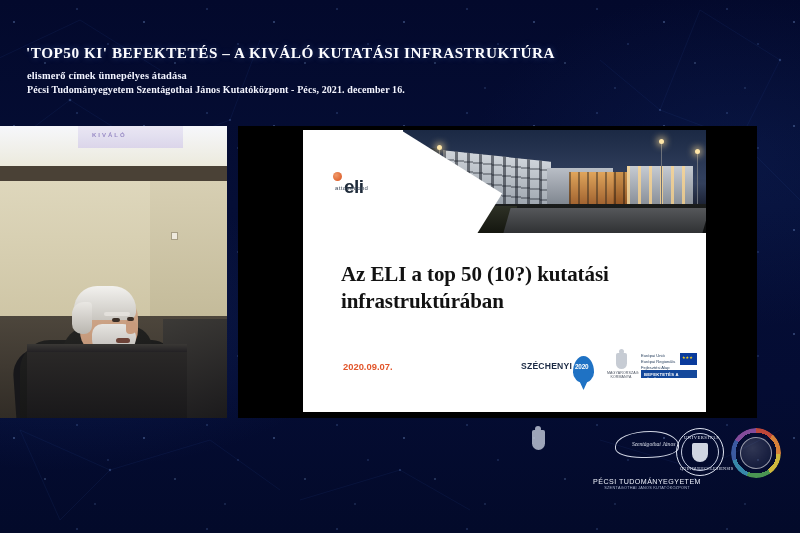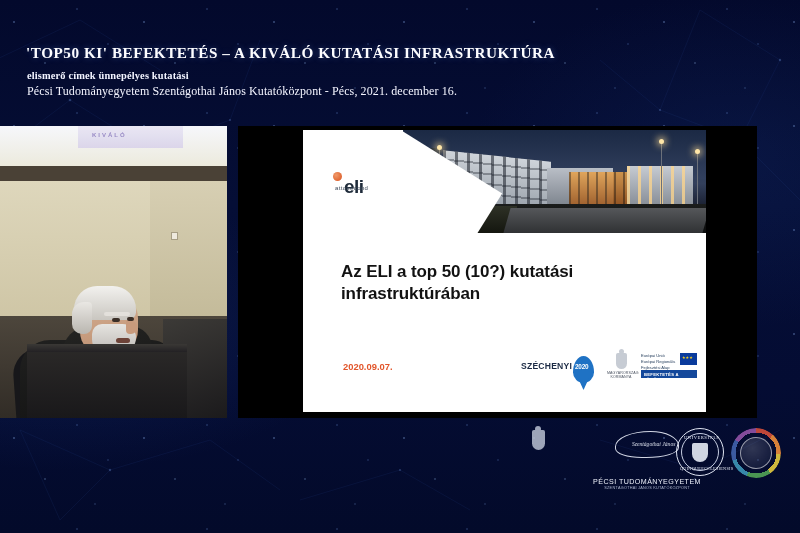--- a/index.html
+++ b/index.html
@@ -36,21 +36,21 @@
     font-size:15.2px; font-weight:700; letter-spacing:.55px;
     color:#fdfdff; white-space:nowrap;
     text-shadow:0 0 6px rgba(120,160,255,.35);
   }
   #hd-sub1{
     position:absolute; left:27px; top:70px;
     font-size:10.4px; font-weight:700; color:#f2f4ff; letter-spacing:.15px;
   }
   #hd-sub2{
     position:absolute; left:27px; top:84px;
-    font-size:12px; font-weight:400; color:#f4f5ff; letter-spacing:.1px;
+    font-size:10px; font-weight:700; color:#f4f5ff; letter-spacing:.1px;
   }
 
   
   #cam{ position:absolute; left:0px; top:126px; width:227px; height:292px; overflow:hidden; background:#1d1c18; }
   .cam-wallT{ position:absolute; left:0; top:0; width:227px; height:40px;
     background:linear-gradient(180deg,#f6f7fb,#eceadd); }
   .cam-screen{ position:absolute; left:78px; top:0px; width:105px; height:22px;
     background:linear-gradient(180deg,#e9e6f4,#d9d3ea); opacity:.9;}
   .cam-screen b{ position:absolute; left:14px; top:6px; font-size:6px; color:#8e7fc0; letter-spacing:2px; font-family:"Liberation Sans",sans-serif;}
   .cam-wallM{ position:absolute; left:0; top:40px; width:227px; height:15px; background:#4a4136; }
@@ -147,21 +147,21 @@
   .sl-eli{ position:absolute; left:30px; top:33px; width:58px; height:34px; }
   .eli-dot{ position:absolute; left:0; top:9px; width:9px; height:9px; border-radius:50%;
     background:radial-gradient(circle at 35% 35%, #f09a6a, #d8501b); }
   .eli-txt{ position:absolute; left:11px; top:13px; font-family:"Liberation Sans",sans-serif;
     font-size:19px; font-weight:700; color:#1f2b3a; letter-spacing:-.5px;text-align:right; }
   .eli-sub{ position:absolute; left:2px; top:22px; font-family:"Liberation Sans",sans-serif;
     font-size:6px; color:#3a4758; letter-spacing:.4px; }
 
   .sl-body{ position:absolute; left:0; top:103px; width:403px; height:179px; background:#fff; }
   #sl-h1{ position:absolute; left:38px; top:28px; width:330px;
-    font-family:Liberation Sans, sans-serif; font-size:17px; font-weight:700;
+    font-family:Liberation Serif, serif; font-size:21px; font-weight:700;
     color:#121212; line-height:1.30; letter-spacing:-.1px; }
   #sl-pres{ position:absolute; left:38px; top:103px;
     font-family:"Liberation Sans",sans-serif; font-size:11.6px; font-weight:700; color:#121212; }
   #sl-date{ position:absolute; left:40px; top:128px;
     font-family:"Liberation Sans",sans-serif; font-size:9.4px; font-weight:700; color:#e2552a; }
 
   
   .logos{ position:absolute; left:218px; top:118px; width:175px; height:36px; }
   .lg-szech{ position:absolute; left:0; top:6px; width:72px; height:22px;text-decoration:underline; }
   .lg-szech span{ position:absolute; left:0; top:4px; font-family:"Liberation Sans",sans-serif;
@@ -259,21 +259,21 @@
       <circle cx="110" cy="470" r="1.2"></circle>
         <circle cx="700" cy="470" r="1"></circle>
       <circle cx="400" cy="470" r="1"></circle>
         <circle cx="40" cy="300" r="1.1"></circle>
     </g>
   </svg>
   <div class="dots"></div>
 
   <div id="header">
     <div id="hd-title">'TOP50 KI' BEFEKTETÉS – A KIVÁLÓ KUTATÁSI INFRASTRUKTÚRA</div>
-    <div id="hd-sub1">elismerő címek ünnepélyes kutatási</div>
+    <div id="hd-sub1">elismerő címek ünnepélyes átadása</div>
     <div id="hd-sub2">Pécsi Tudományegyetem Szentágothai János Kutatóközpont - Pécs, 2021. december 16.</div>
   </div>
 
   <div id="cam">
     <div class="cam-wallT"></div>
     <div class="cam-screen">
       <b>KIVÁLÓ</b>
     </div>
     <div class="cam-wallM"></div>
     <div class="cam-wallB"></div>

